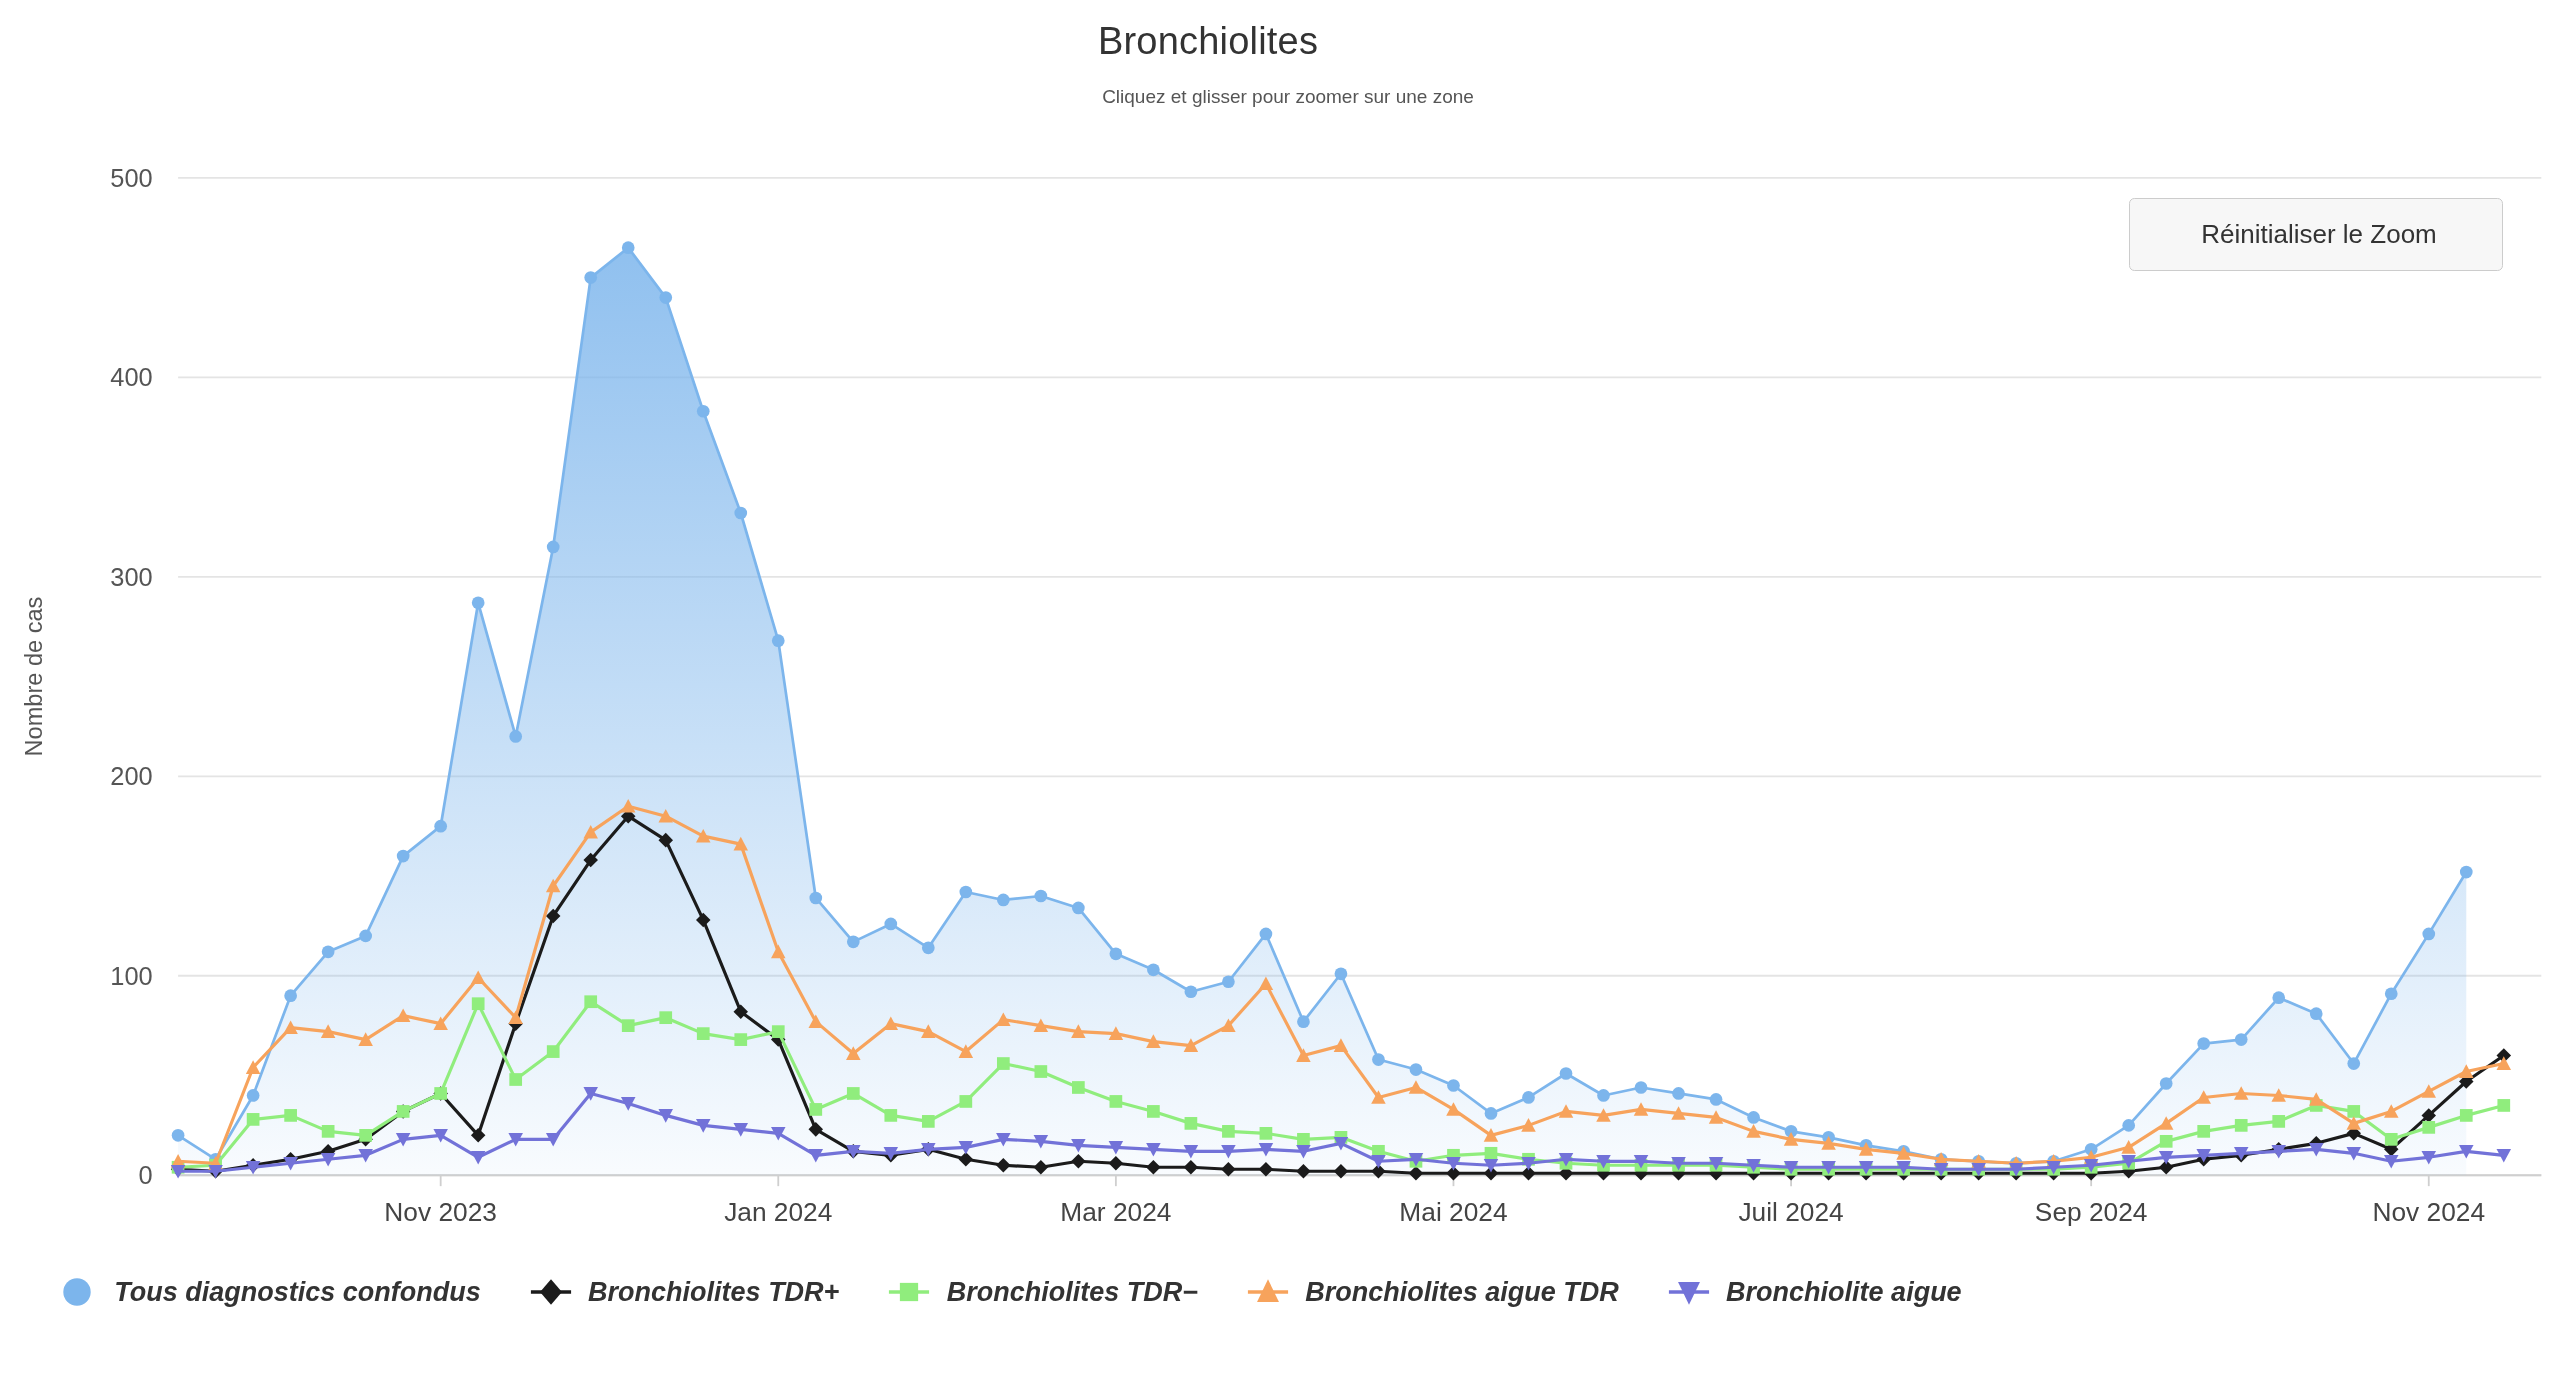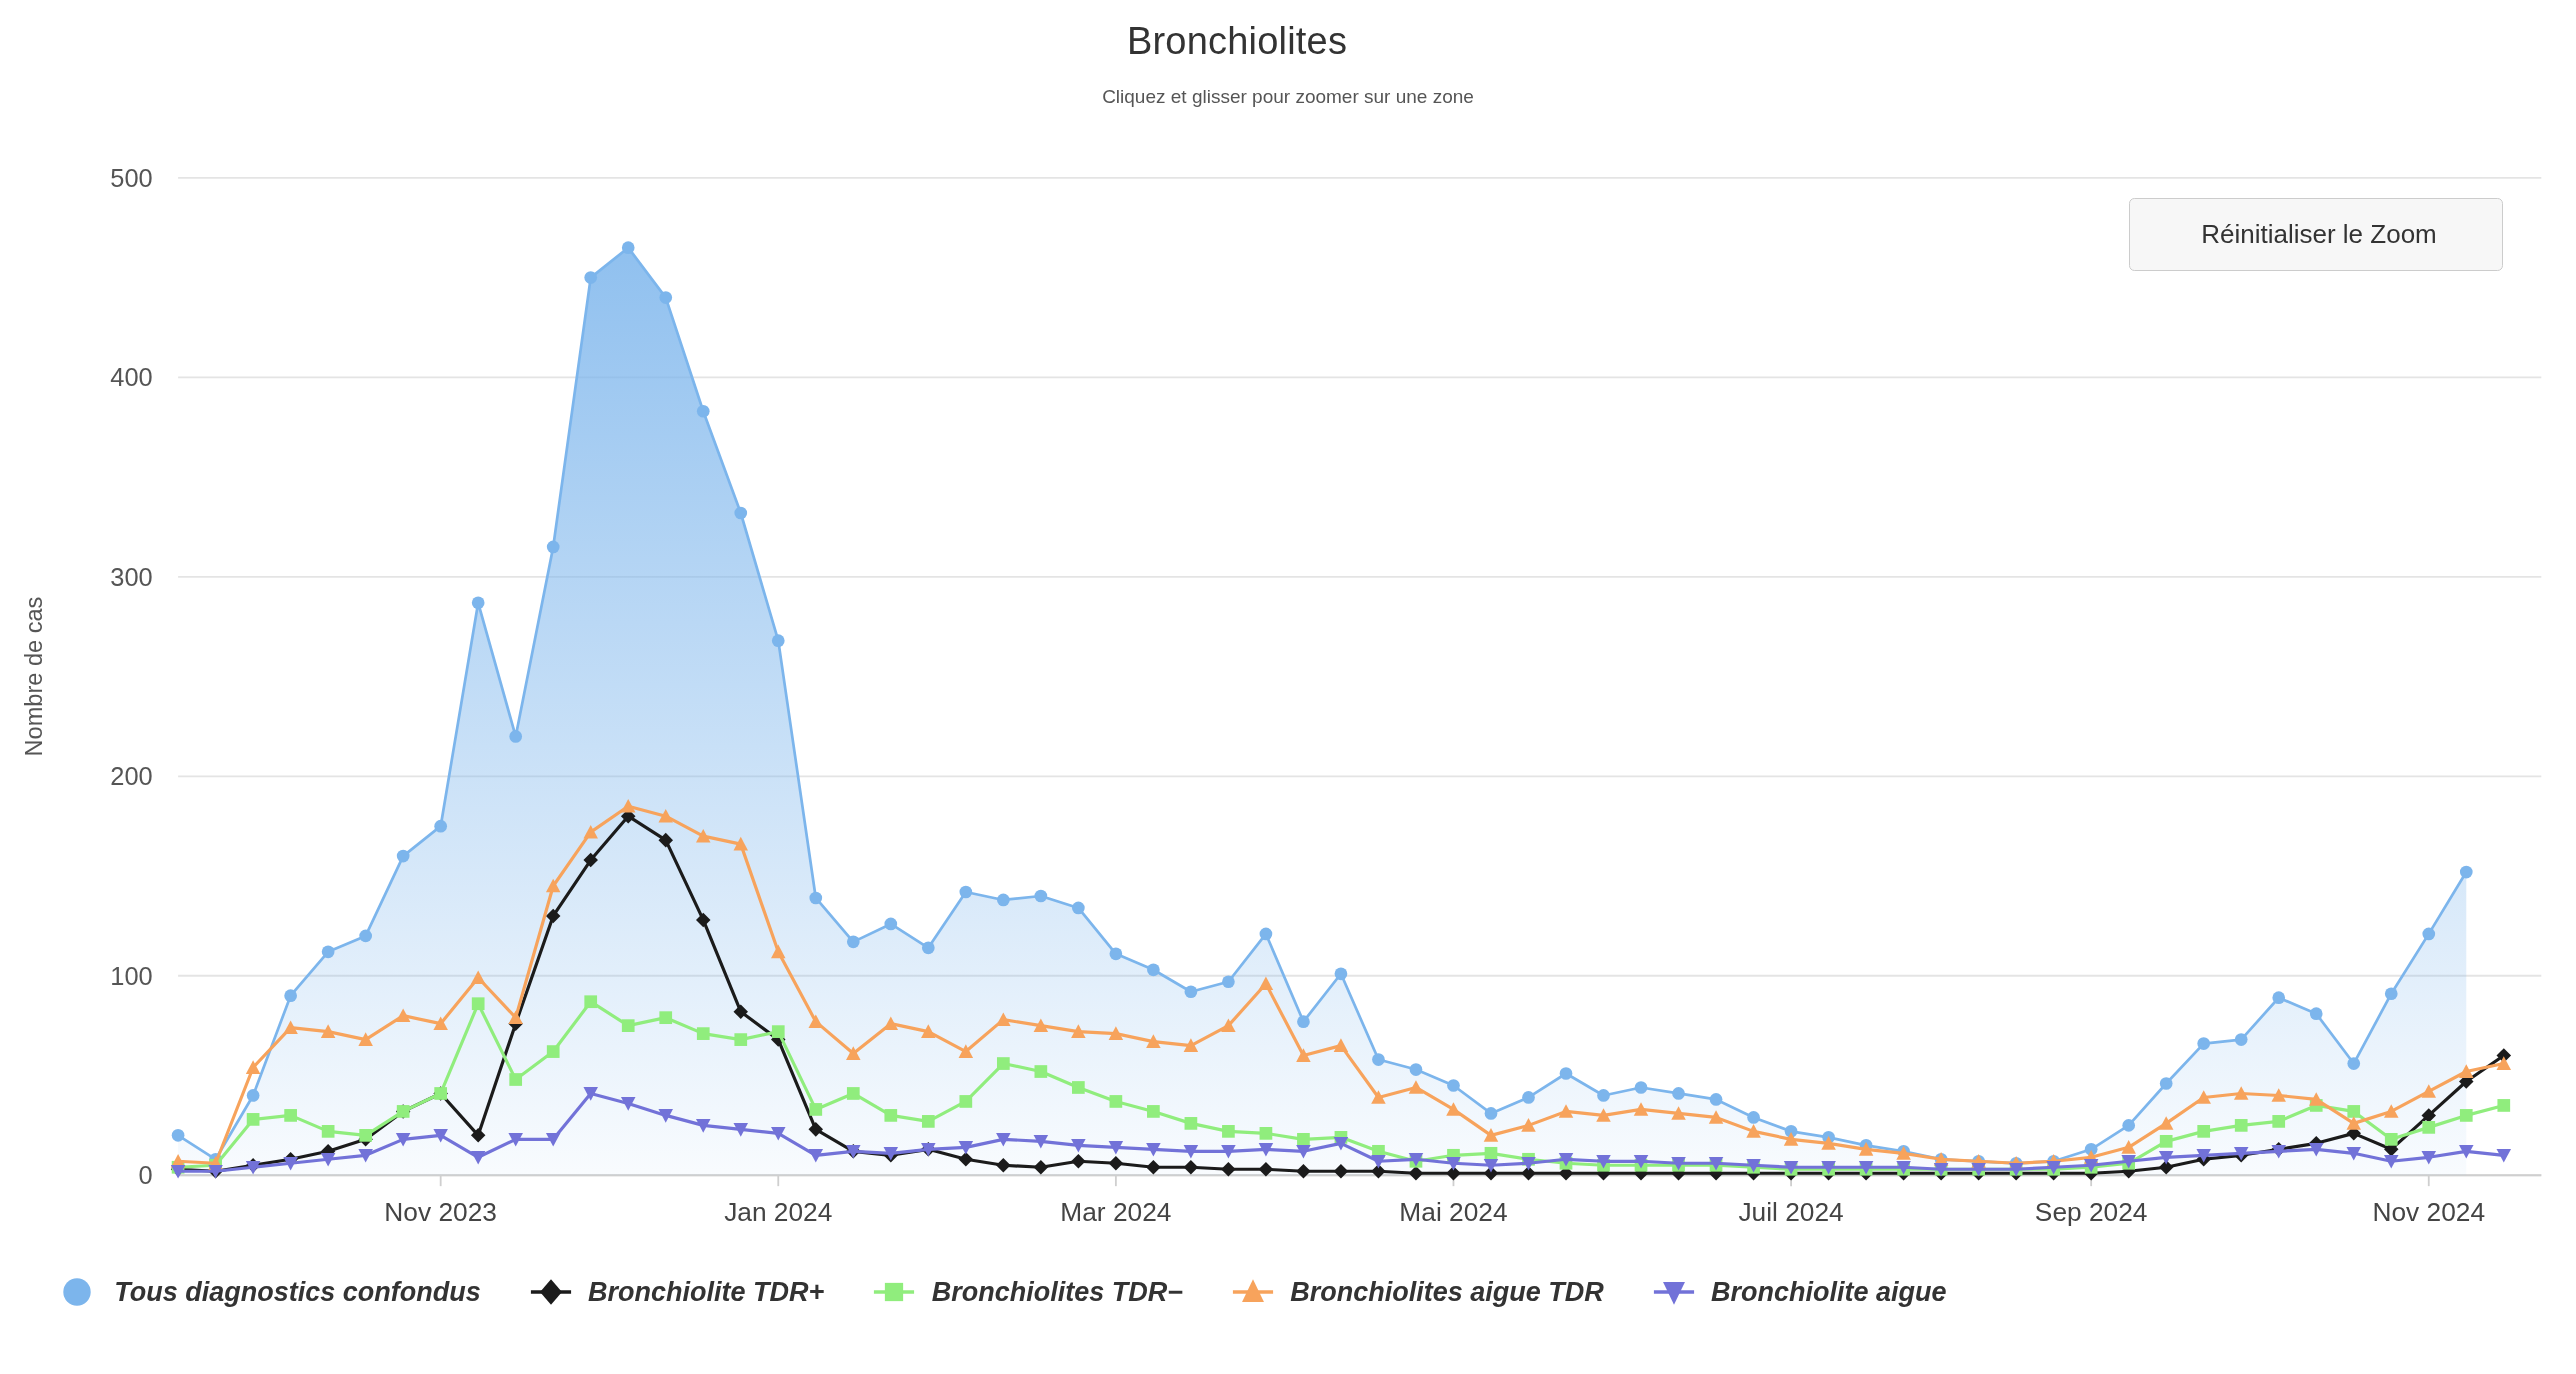--- a/index.html
+++ b/index.html
@@ -22,21 +22,20 @@
   
   .chart-title {
     position: absolute;
     top: 20px;
     left: 0;
     width: 2416px;
     text-align: center;
     font-size: 38px;
     color: #333333;
     letter-spacing: 0.2px;
-    padding-left: 29px;
   }
   .chart-subtitle {
     position: absolute;
     top: 86px;
     left: 0;
     width: 2576px;
     text-align: center;
     font-size: 19px;
     color: #555555;
   }
@@ -506,21 +505,21 @@
         </span>
         <span class="legend-label">Tous diagnostics confondus</span>
       </div>
       <div class="legend-item">
         <span class="lg-marker">
           <svg width="42" height="42" viewBox="0 0 46 46">
             <line x1="1" y1="23" x2="45" y2="23" stroke="#1b1b1b" stroke-width="4"></line>
             <polygon points="23,9 35,23 23,37 11,23" fill="#1b1b1b"></polygon>
           </svg>
         </span>
-        <span class="legend-label">Bronchiolite TDR+</span>
+        <span class="legend-label">Bronchiolites TDR+</span>
       </div>
       <div class="legend-item">
         <span class="lg-marker">
           <svg width="42" height="42" viewBox="0 0 46 46">
             <line x1="1" y1="23" x2="45" y2="23" stroke="#90ed7d" stroke-width="4"></line>
             <rect x="13" y="13" width="20" height="20" fill="#90ed7d"></rect>
           </svg>
         </span>
         <span class="legend-label">Bronchiolites TDR−</span>
       </div>

